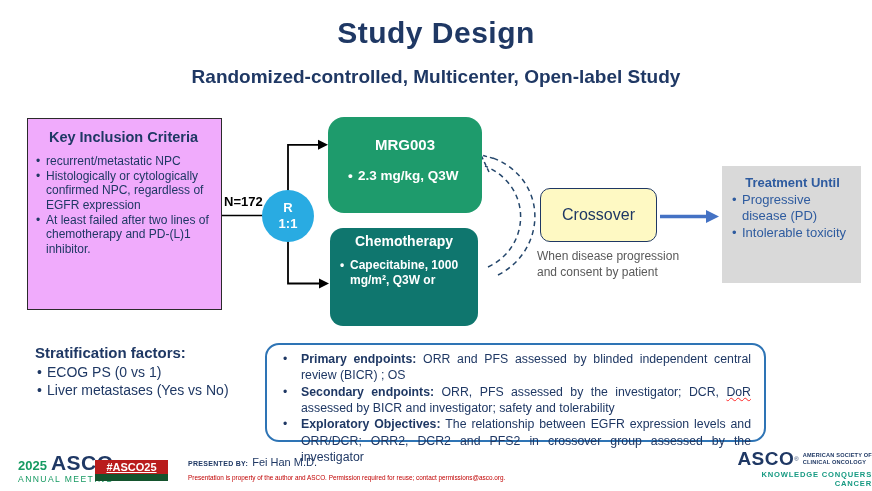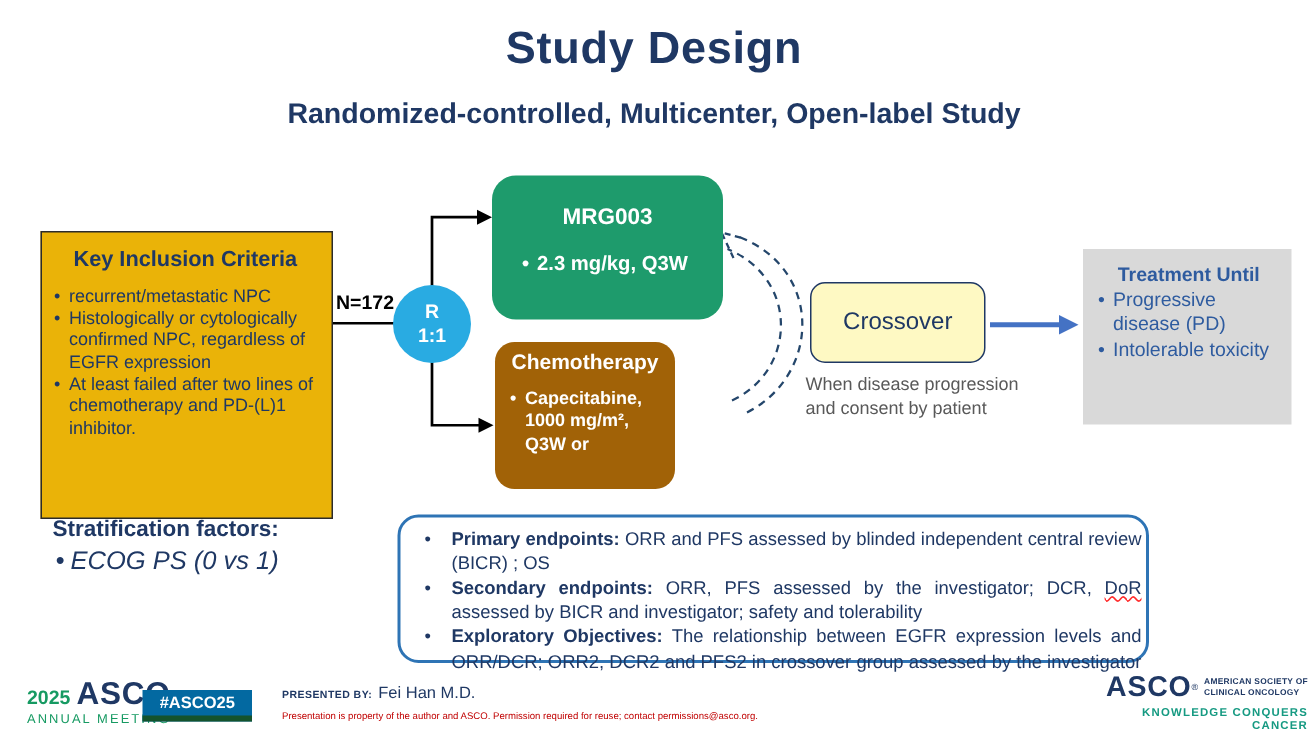--- a/index.html
+++ b/index.html
@@ -15,21 +15,21 @@
   }
   .subtitle {
     position:absolute; top:66px; left:0; width:100%; text-align:center;
     font-size:19px; font-weight:bold; color:#1F3864;
   }
 
   svg.overlay { position:absolute; top:0; left:0; pointer-events:none; }
 
   .inclusion-box {
     position:absolute; left:27px; top:118px; width:195px; height:192px;
-    border:1.5px solid #2b2b2b; background:#eab308; padding:10px 8px 4px 6px;margin-top:36px;
+    border:1.5px solid #2b2b2b; background:#f0abfc; padding:10px 8px 4px 6px;
   }
   .inclusion-box h3 { font-size:14.5px; font-weight:bold; color:#1F3864; text-align:center; margin-bottom:9px; }
   ul.blt { list-style:none; }
   ul.blt li { position:relative; padding-left:12px; font-size:12px; line-height:1.22; color:#1F3864; }
   ul.blt li::before { content:"•"; position:absolute; left:2px; top:0; }
 
   .n-label { position:absolute; left:223px; top:194px; font-size:13px; font-weight:bold; color:#000; background:#fff; padding:0 1px; }
 
   .r-circle {
     position:absolute; left:262px; top:190px; width:52px; height:52px; border-radius:50%;
@@ -39,22 +39,22 @@
 
   .arm-a {
     position:absolute; left:328px; top:117px; width:154px; height:96px;
     background:#1E9B6C; border-radius:16px; color:#fff;
   }
   .arm-a h3 { text-align:center; font-size:15px; font-weight:bold; padding-top:19px; }
   .arm-a ul.blt { margin-top:15px; padding-left:18px; }
   .arm-a ul.blt li { color:#fff; font-weight:bold; font-size:13.5px; }
 
   .arm-b {
-    position:absolute; left:330px; top:228px; width:120px; height:98px;
-    background:#a16207; border-radius:13px; color:#fff;
+    position:absolute; left:330px; top:228px; width:148px; height:98px;
+    background:#0f766e; border-radius:13px; color:#fff;
   }
   .arm-b h3 { text-align:center; font-size:14px; font-weight:bold; padding-top:5px; }
   .arm-b ul.blt { margin-top:9px; padding-left:8px; padding-right:2px; }
   .arm-b ul.blt li { color:#fff; font-weight:bold; font-size:12px; line-height:1.28; }
 
   .crossover-box {
     position:absolute; left:540px; top:188px; width:117px; height:54px;
     border:1.6px solid #1F3864; border-radius:10px; background:#fef9c3;
     display:flex; align-items:center; justify-content:center;
     font-size:16px; color:#1F3864;
@@ -67,47 +67,47 @@
   .treat-box {
     position:absolute; left:722px; top:166px; width:139px; height:117px;
     background:#D9D9D9; padding:9px 6px 16px 8px;
   }
   .treat-box h3 { font-size:13px; font-weight:bold; color:#2E5B9F; text-align:center; margin-bottom:2px; }
   .treat-box ul.blt li { color:#2E5B9F; font-size:13px; line-height:1.26; }
   .treat-box ul.blt li::before { color:#2E5B9F; }
 
   .strat { position:absolute; left:35px; top:344px; width:230px; }
   .strat h3 { font-size:15px; font-weight:bold; color:#1F3864; margin-bottom:2px; }
-  .strat ul.blt li { font-size:17px; line-height:1.3;font-style:italic; }
+  .strat ul.blt li { font-size:14px; line-height:1.3; }
 
   .endpoints-box {
     position:absolute; left:265px; top:343px; width:501px; height:99px;
     border:2px solid #2E74B5; border-radius:14px; background:#fff;
-    padding:6px 3px 4px 8px;
+    padding:6px 13px 4px 8px;
   }
   .endpoints-box ul.blt li {
     padding-left:26px; font-size:12.3px; line-height:1.33; color:#1F3864; text-align:justify;
   }
   .endpoints-box ul.blt li::before { left:8px; }
   .endpoints-box .b { font-weight:bold; }
   .wavy { text-decoration-line:underline; text-decoration-style:wavy; text-decoration-color:#FF2A2A; text-decoration-thickness:1px; }
 
   .footer { position:absolute; left:0; top:446px; width:872px; height:45px; }
   .asco-left { position:absolute; left:18px; top:6px; }
   .asco-left .row { display:flex; align-items:baseline; }
   .asco-left .yr { color:#169A62; font-weight:bold; font-size:13px; margin-right:4px; }
   .asco-left .nm { color:#1F3864; font-weight:bold; font-size:21px; letter-spacing:0.5px; line-height:1; }
   .asco-left .reg { color:#1F3864; font-size:7px; vertical-align:top; }
   .asco-left .sub { color:#169A62; font-size:8.6px; letter-spacing:1.4px; margin-top:1px; }
 
   .badge {
     position:absolute; left:95px; top:14px; width:73px; height:21px;
-    background:#0369a1; border-bottom:4px solid #14532d;
+    background:#b91c1c; border-bottom:7px solid #14532d;
     color:#fff; font-weight:bold; font-size:11px;
-    display:flex; align-items:center; justify-content:center;
+    display:flex; align-items:center; justify-content:center;text-decoration:underline;
   }
 
   .presented { position:absolute; left:188px; top:10px; }
   .presented .line1 { display:flex; align-items:baseline; }
   .presented .pb { font-size:7px; font-weight:bold; color:#1F3864; letter-spacing:0.3px; margin-right:4px; }
   .presented .nm { font-size:11px; color:#1F3864; }
   .presented .disc { font-size:6.4px; color:#C00000; margin-top:6px; }
 
   .asco-right { position:absolute; left:737px; top:3px; text-align:right; }
   .asco-right .row { display:flex; align-items:center; justify-content:flex-end; }
@@ -182,20 +182,21 @@
     <ul class="blt">
       <li>Progressive disease (PD)</li>
       <li>Intolerable toxicity</li>
     </ul>
   </div>
 
   <div class="strat">
     <h3>Stratification factors:</h3>
     <ul class="blt">
       <li>ECOG PS (0 vs 1)</li>
+      <li>Liver metastases (Yes vs No)</li>
     </ul>
   </div>
 
   <div class="endpoints-box">
     <ul class="blt">
       <li><span class="b">Primary endpoints:</span> <span>ORR and PFS assessed by blinded independent central review (BICR) ; OS</span></li>
       <li><span class="b">Secondary endpoints:</span> <span>ORR, PFS assessed by the investigator; DCR,</span> <span class="wavy">DoR</span> <span>assessed by BICR and investigator; safety and tolerability</span></li>
       <li><span class="b">Exploratory Objectives:</span> <span>The relationship between EGFR expression levels and ORR/DCR; ORR2, DCR2 and PFS2 in crossover group assessed by the investigator</span></li>
     </ul>
   </div>

